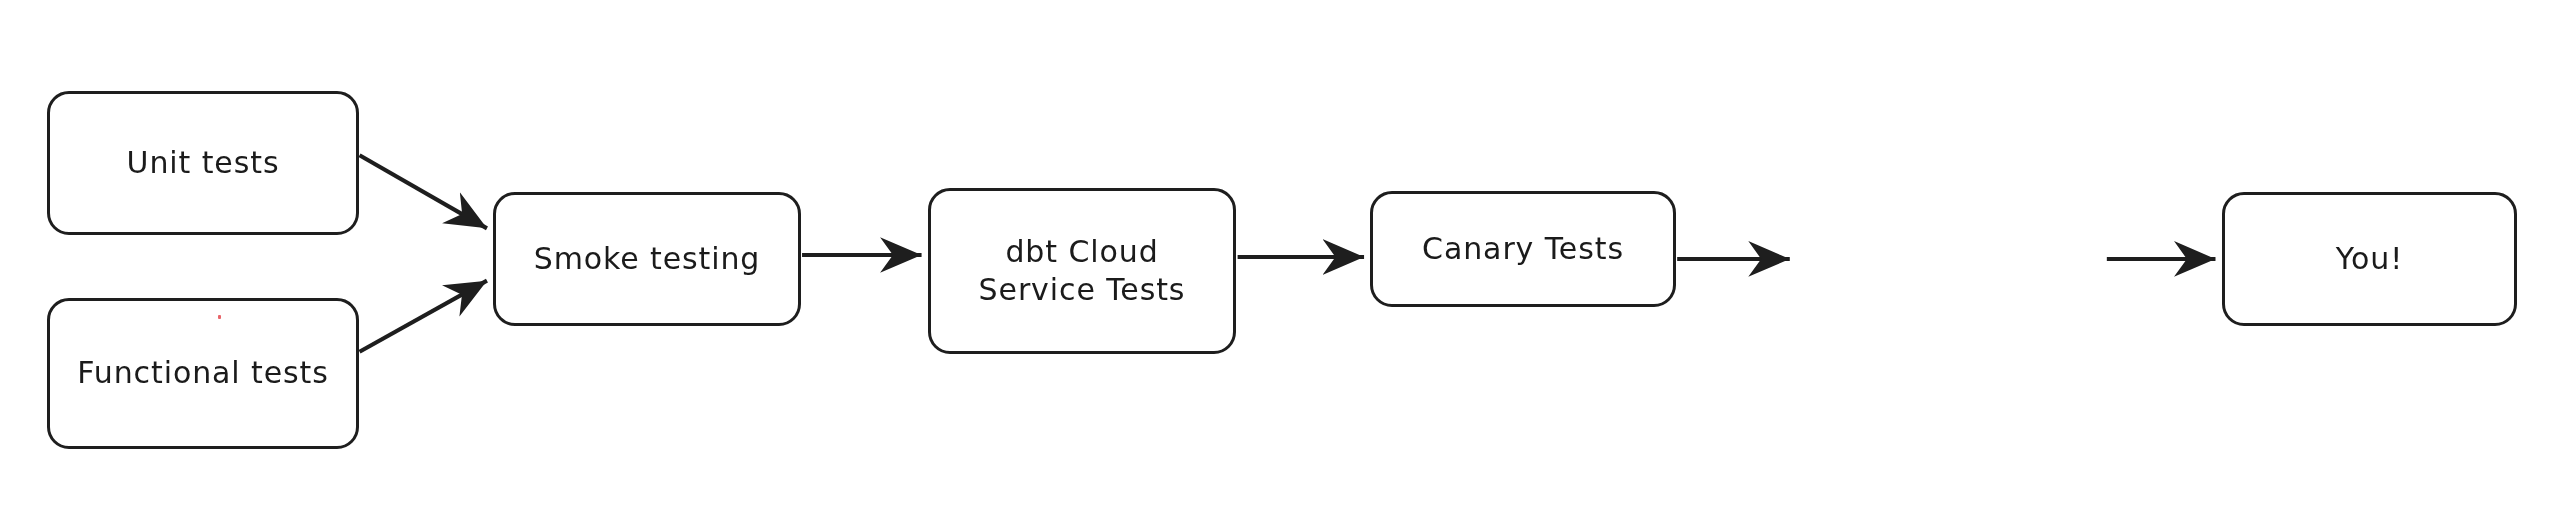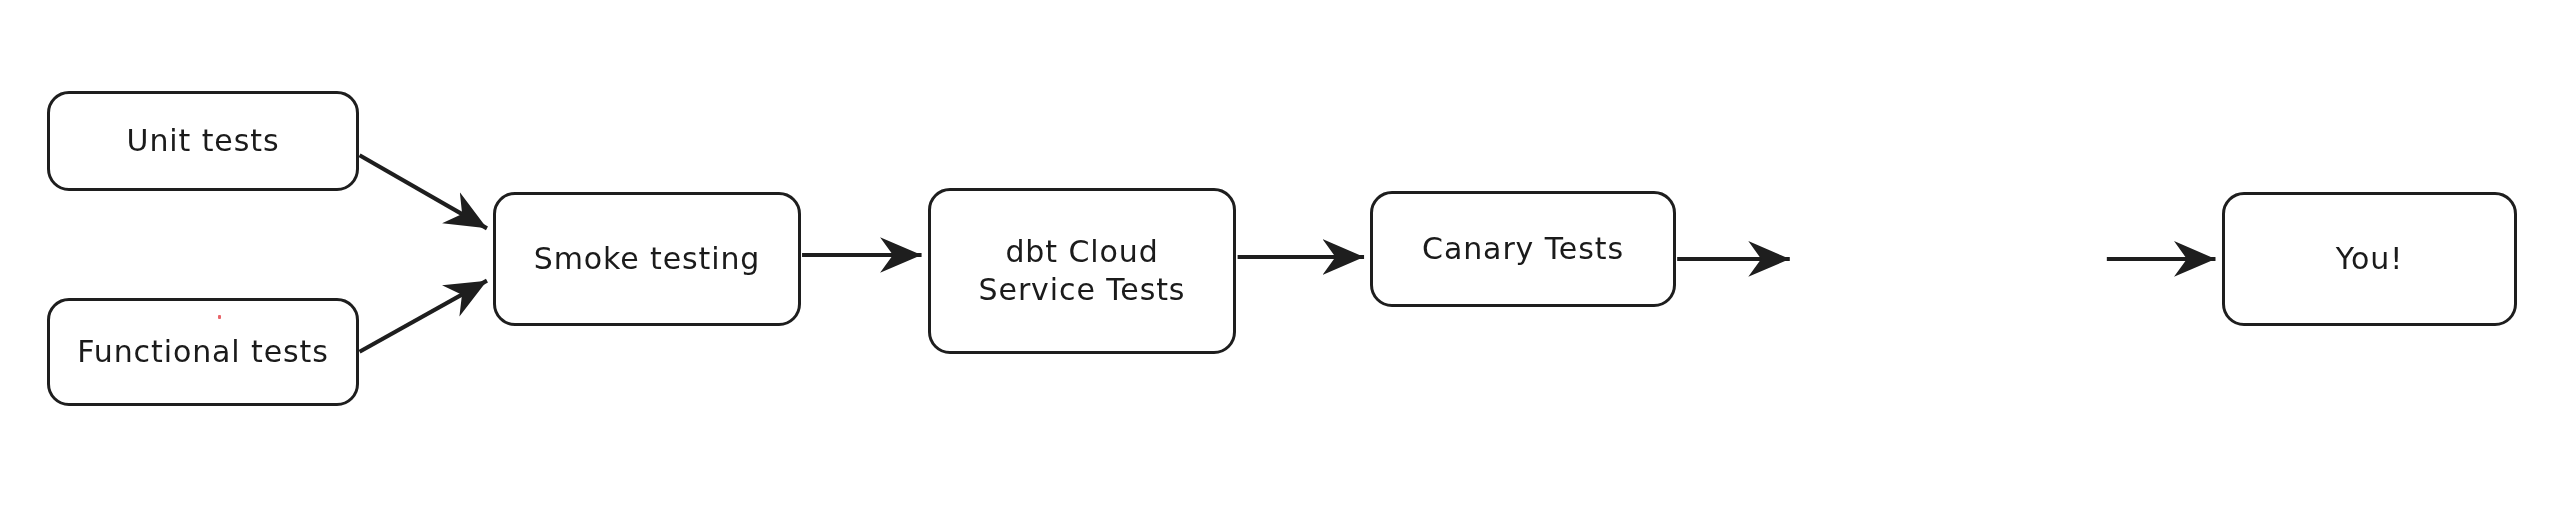--- a/index.html
+++ b/index.html
@@ -83,25 +83,25 @@
 
     <g>
       <line x1="1698" y1="262" x2="1812" y2="262" stroke="#1e1e1e" stroke-width="4.2" stroke-linecap="butt" marker-end="url(#arrowhead)"></line>
     </g>
 
     <g>
       <line x1="2133" y1="262" x2="2243" y2="262" stroke="#1e1e1e" stroke-width="4.2" stroke-linecap="butt" marker-end="url(#arrowhead)"></line>
     </g>
   </svg>
 
-  <div class="node-box" id="node-unit-tests" style="left: 47px; top: 91px; width: 312px; height: 100px;">
+  <div class="node-box" id="node-unit-tests" style="left: 47px; top: 91px; width: 312px; height: 144px;">
     <span class="node-label">Unit tests</span>
   </div>
 
-  <div class="node-box" id="node-functional-tests" style="left: 47px; top: 298px; width: 312px; height: 108px;">
+  <div class="node-box" id="node-functional-tests" style="left: 47px; top: 298px; width: 312px; height: 151px;">
     <span class="node-label">Functional tests</span>
   </div>
 
   <div class="node-box" id="node-smoke-testing" style="left: 493px; top: 192px; width: 308px; height: 134px;">
     <span class="node-label">Smoke testing</span>
   </div>
 
   <div class="node-box" id="node-dbt-cloud-service-tests" style="left: 928px; top: 188px; width: 308px; height: 166px; align-items: center;">
     <span class="node-label">dbt Cloud
 Service Tests</span>

